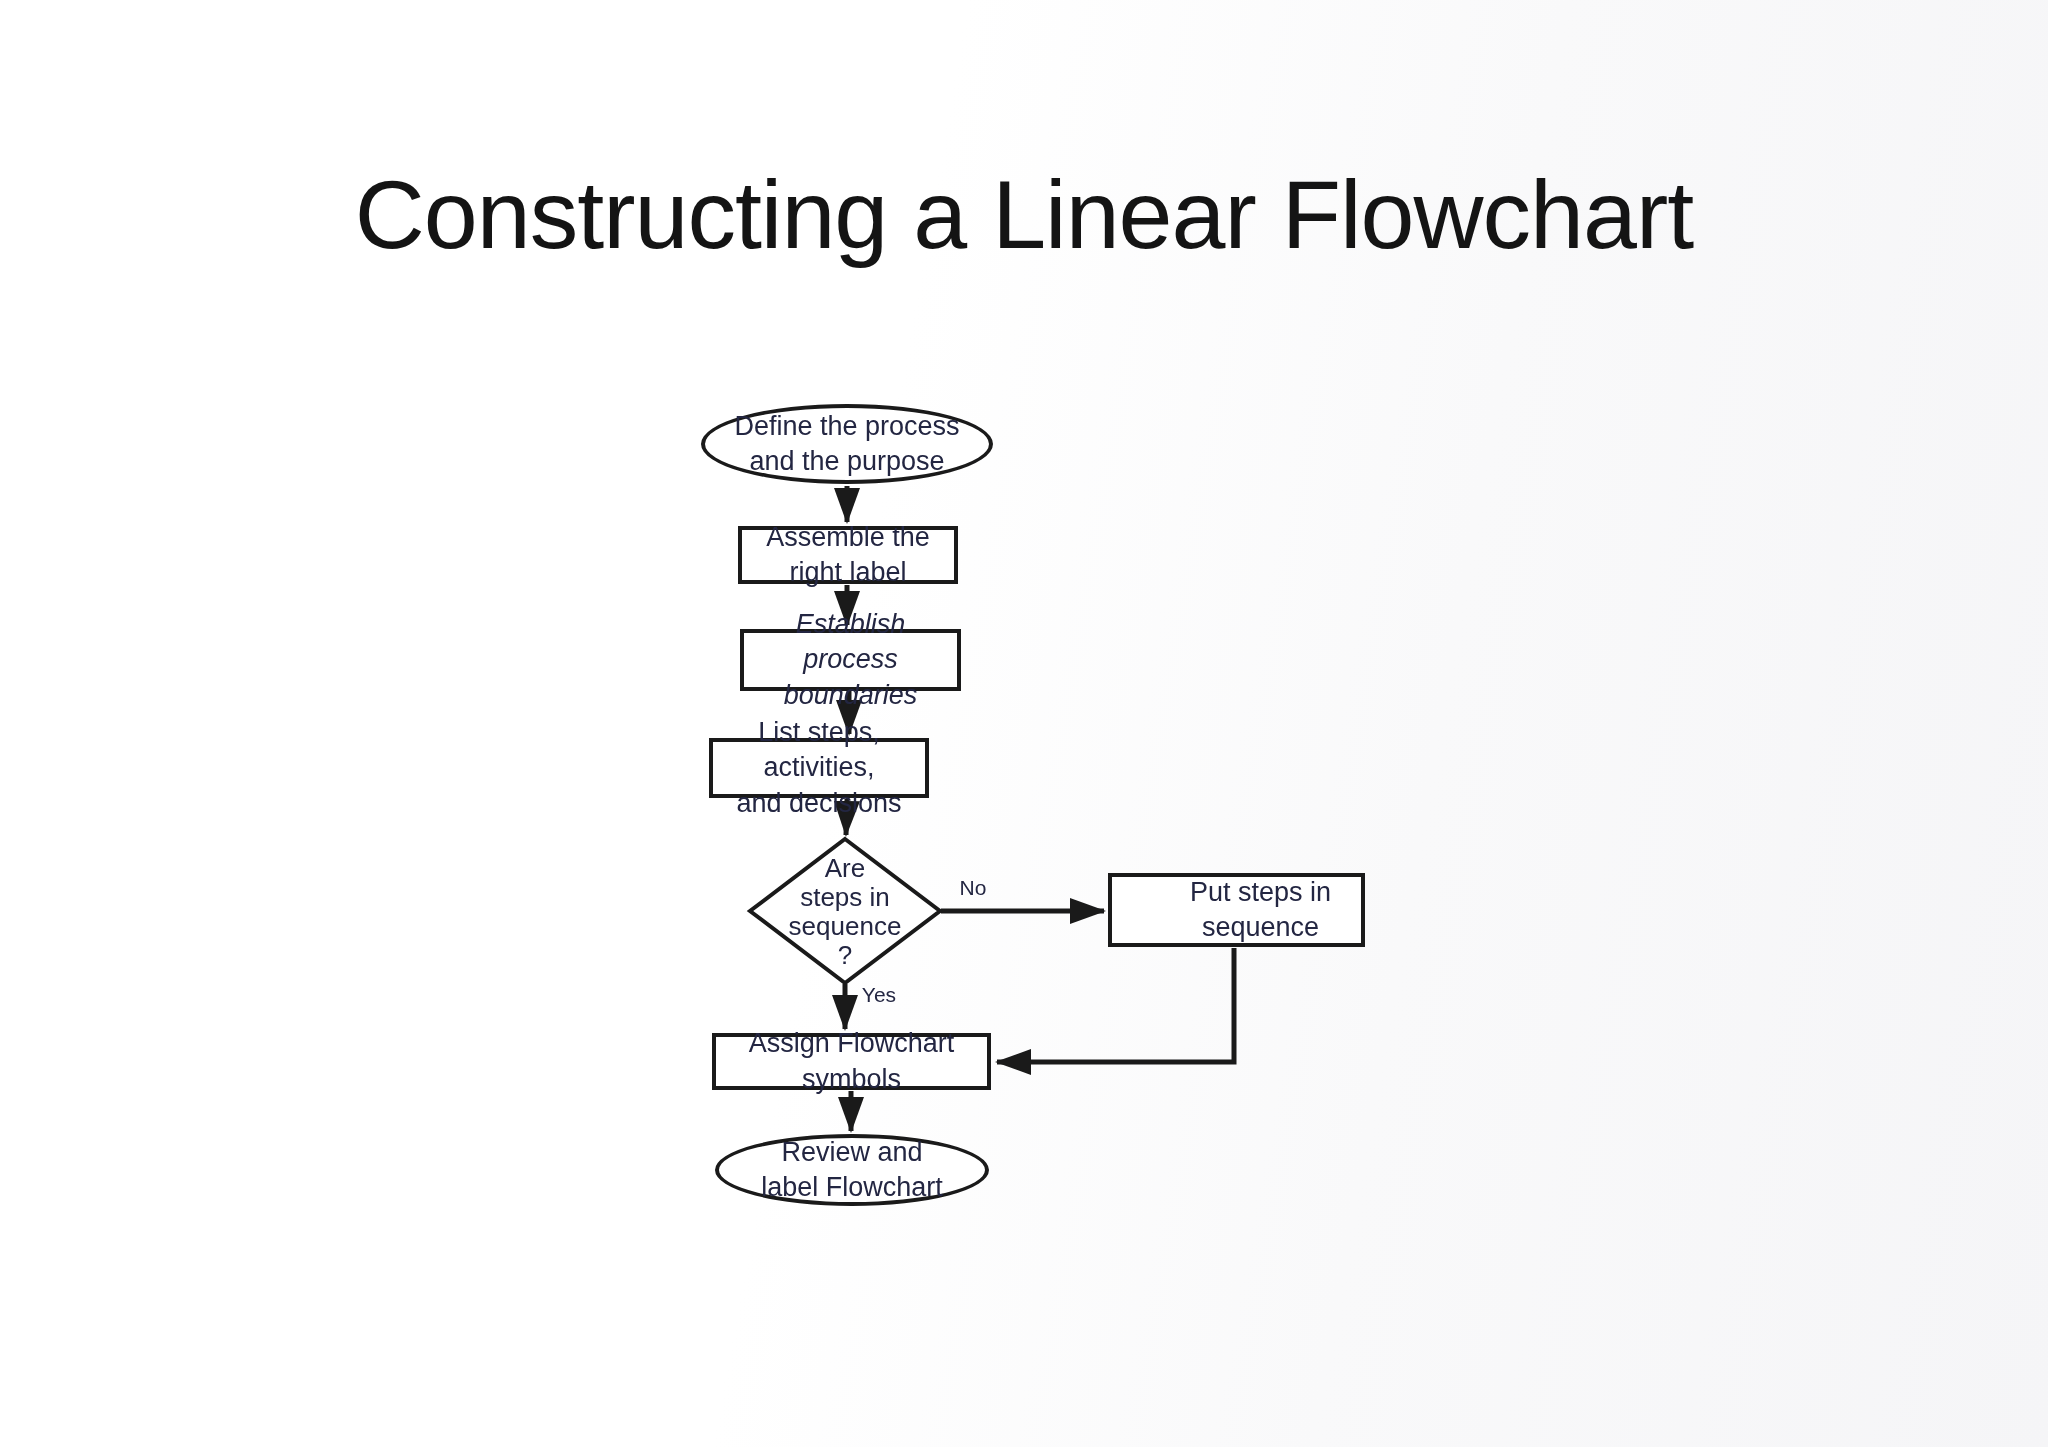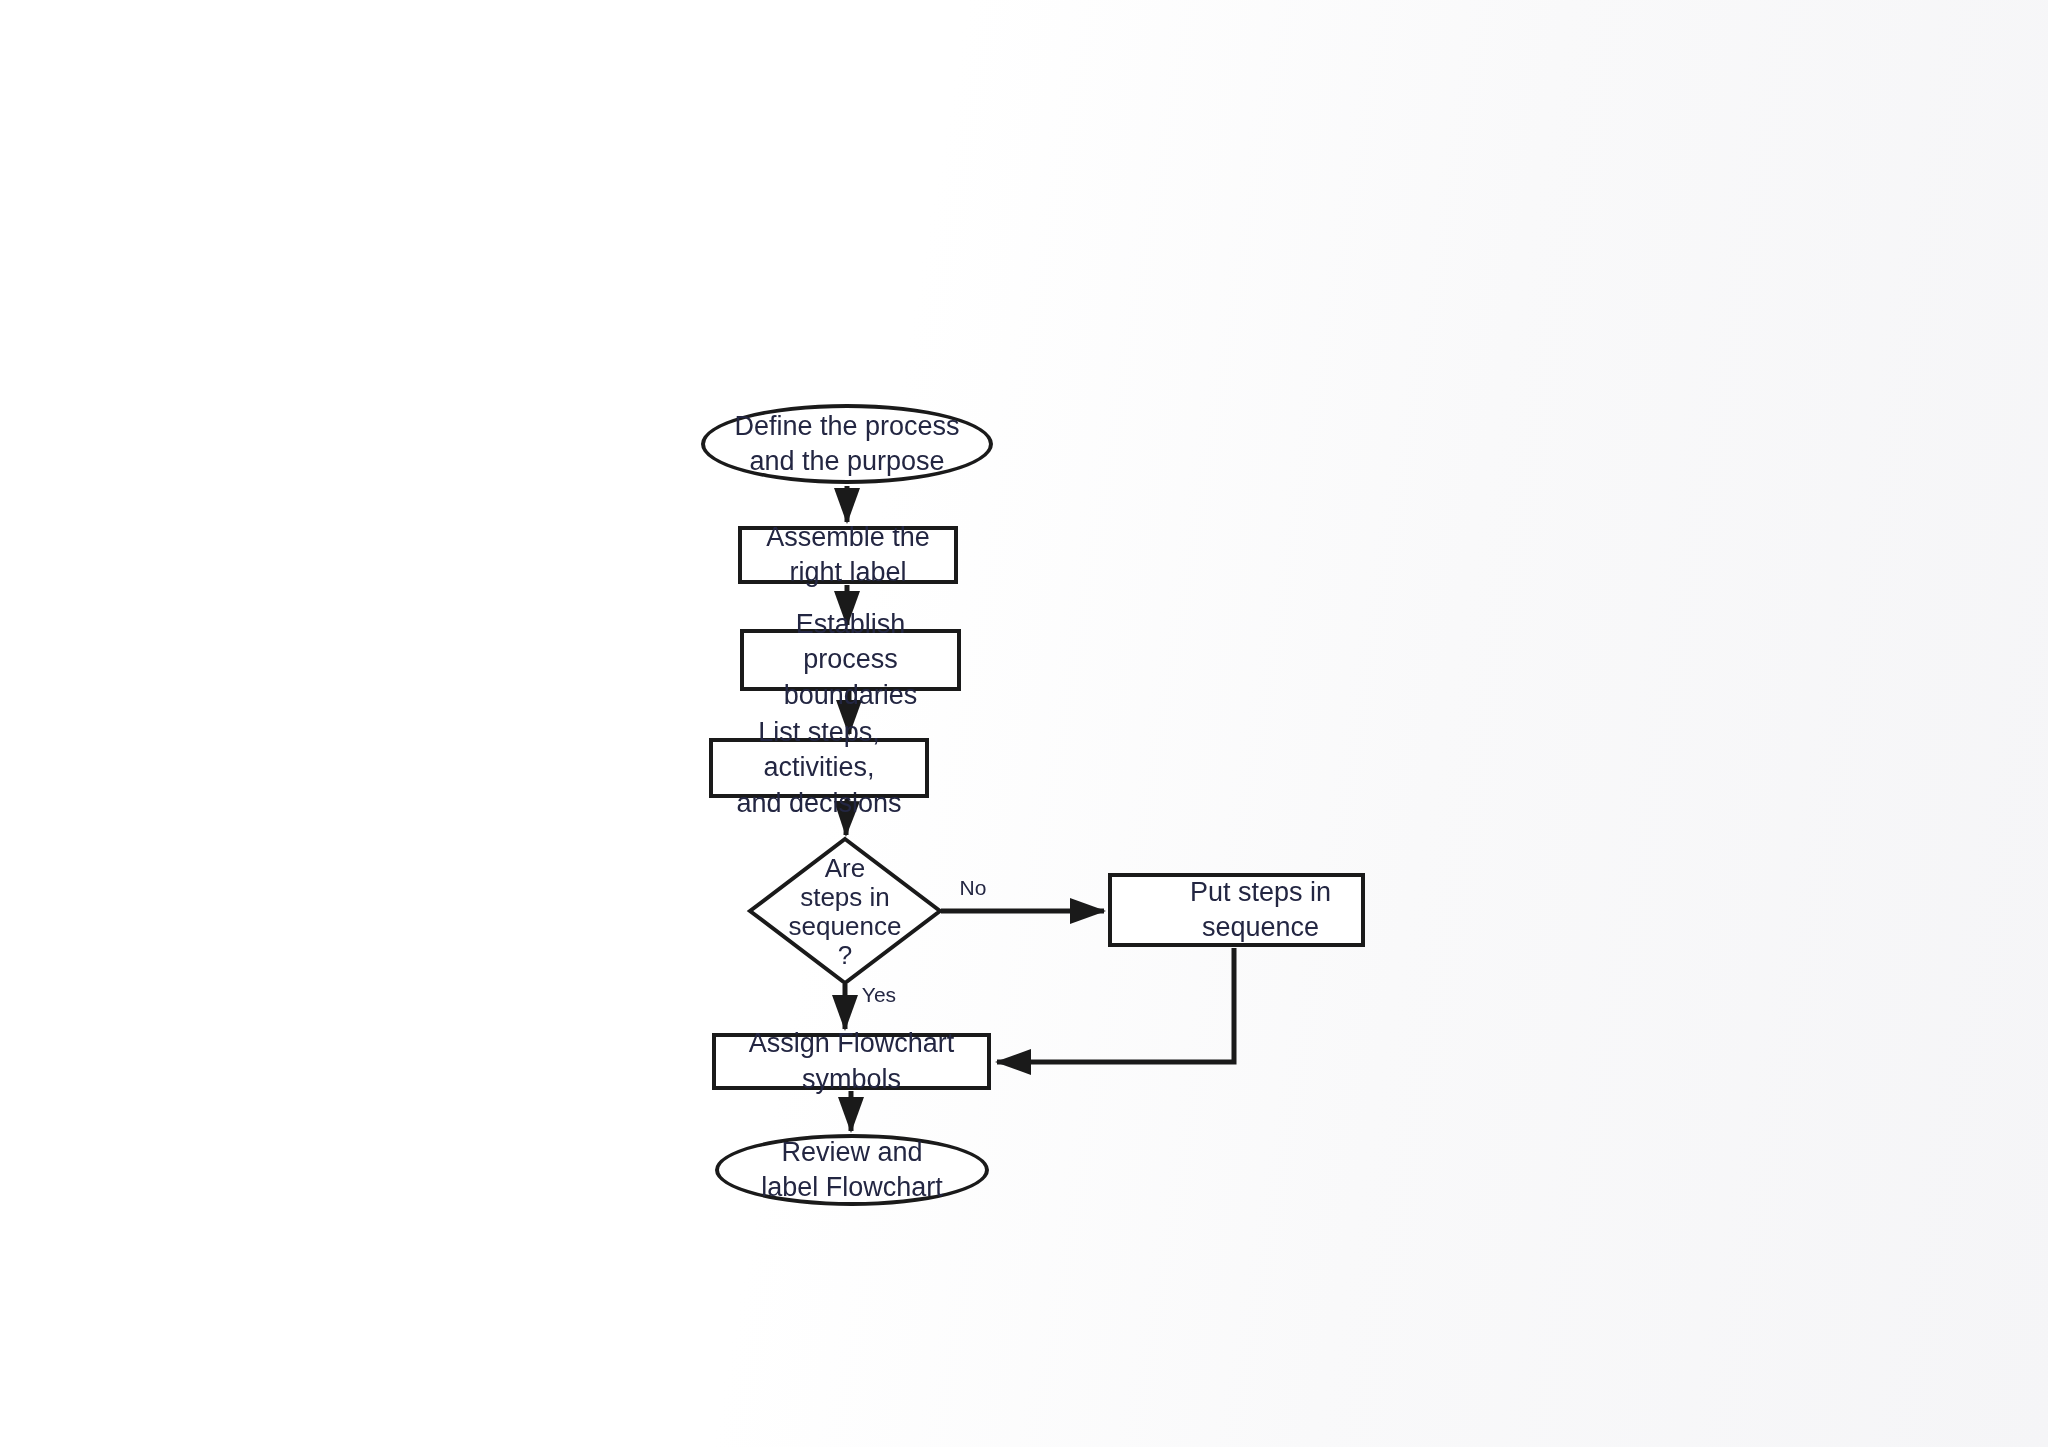--- a/index.html
+++ b/index.html
@@ -44,41 +44,42 @@
   }
   .rect { border: 4px solid #1a1a1a; }
   .oval { border: 4px solid #1a1a1a; border-radius: 50%; }
   .diamond-text {
     background: transparent;
     font-size: 26px;
     line-height: 1.12;
   }
   .node-define    { left: 701px;  top: 404px;  width: 292px; height: 80px; }
   .node-assemble  { left: 738px;  top: 526px;  width: 220px; height: 58px; }
-  .node-establish { left: 740px;  top: 629px;  width: 221px; height: 62px; }
+  .node-establish { left: 740px;  top: 629px;  width: 221px; height: 62px; font-style: italic; }
   .node-list      { left: 709px;  top: 738px;  width: 220px; height: 60px; }
   .node-decision  { left: 765px;  top: 845px;  width: 160px; height: 134px; }
   .node-put       { left: 1108px; top: 873px;  width: 257px; height: 74px; padding-left: 48px; }
   .node-assign    { left: 712px;  top: 1033px; width: 279px; height: 57px; }
   .node-review    { left: 715px;  top: 1134px; width: 274px; height: 72px; }
   .edge-label {
     position: absolute;
     color: #232642;
     font-size: 21px;
     text-align: center;
     background: transparent;
   }
   .edge-label-no  { left: 947px; top: 876px; width: 52px; }
   .edge-label-yes { left: 853px; top: 983px; width: 52px; }
 </style>
 </head>
 <body>
 
 <div class="slide">
 
+  <h1 class="title">Constructing a Linear Flowchart</h1>
 
   <svg class="connector-layer" viewBox="0 0 2048 1447" xmlns="http://www.w3.org/2000/svg">
     <defs>
       <marker id="ah" markerUnits="userSpaceOnUse" markerWidth="40" markerHeight="30" refX="34" refY="13" orient="auto">
         <path d="M0,0 L36,13 L0,26 Z" fill="#1a1a1a"></path>
       </marker>
     </defs>
 
     <polygon points="845,839 940,911 845,983 750,911" fill="#ffffff" stroke="#1a1a1a" stroke-width="4"></polygon>
 

